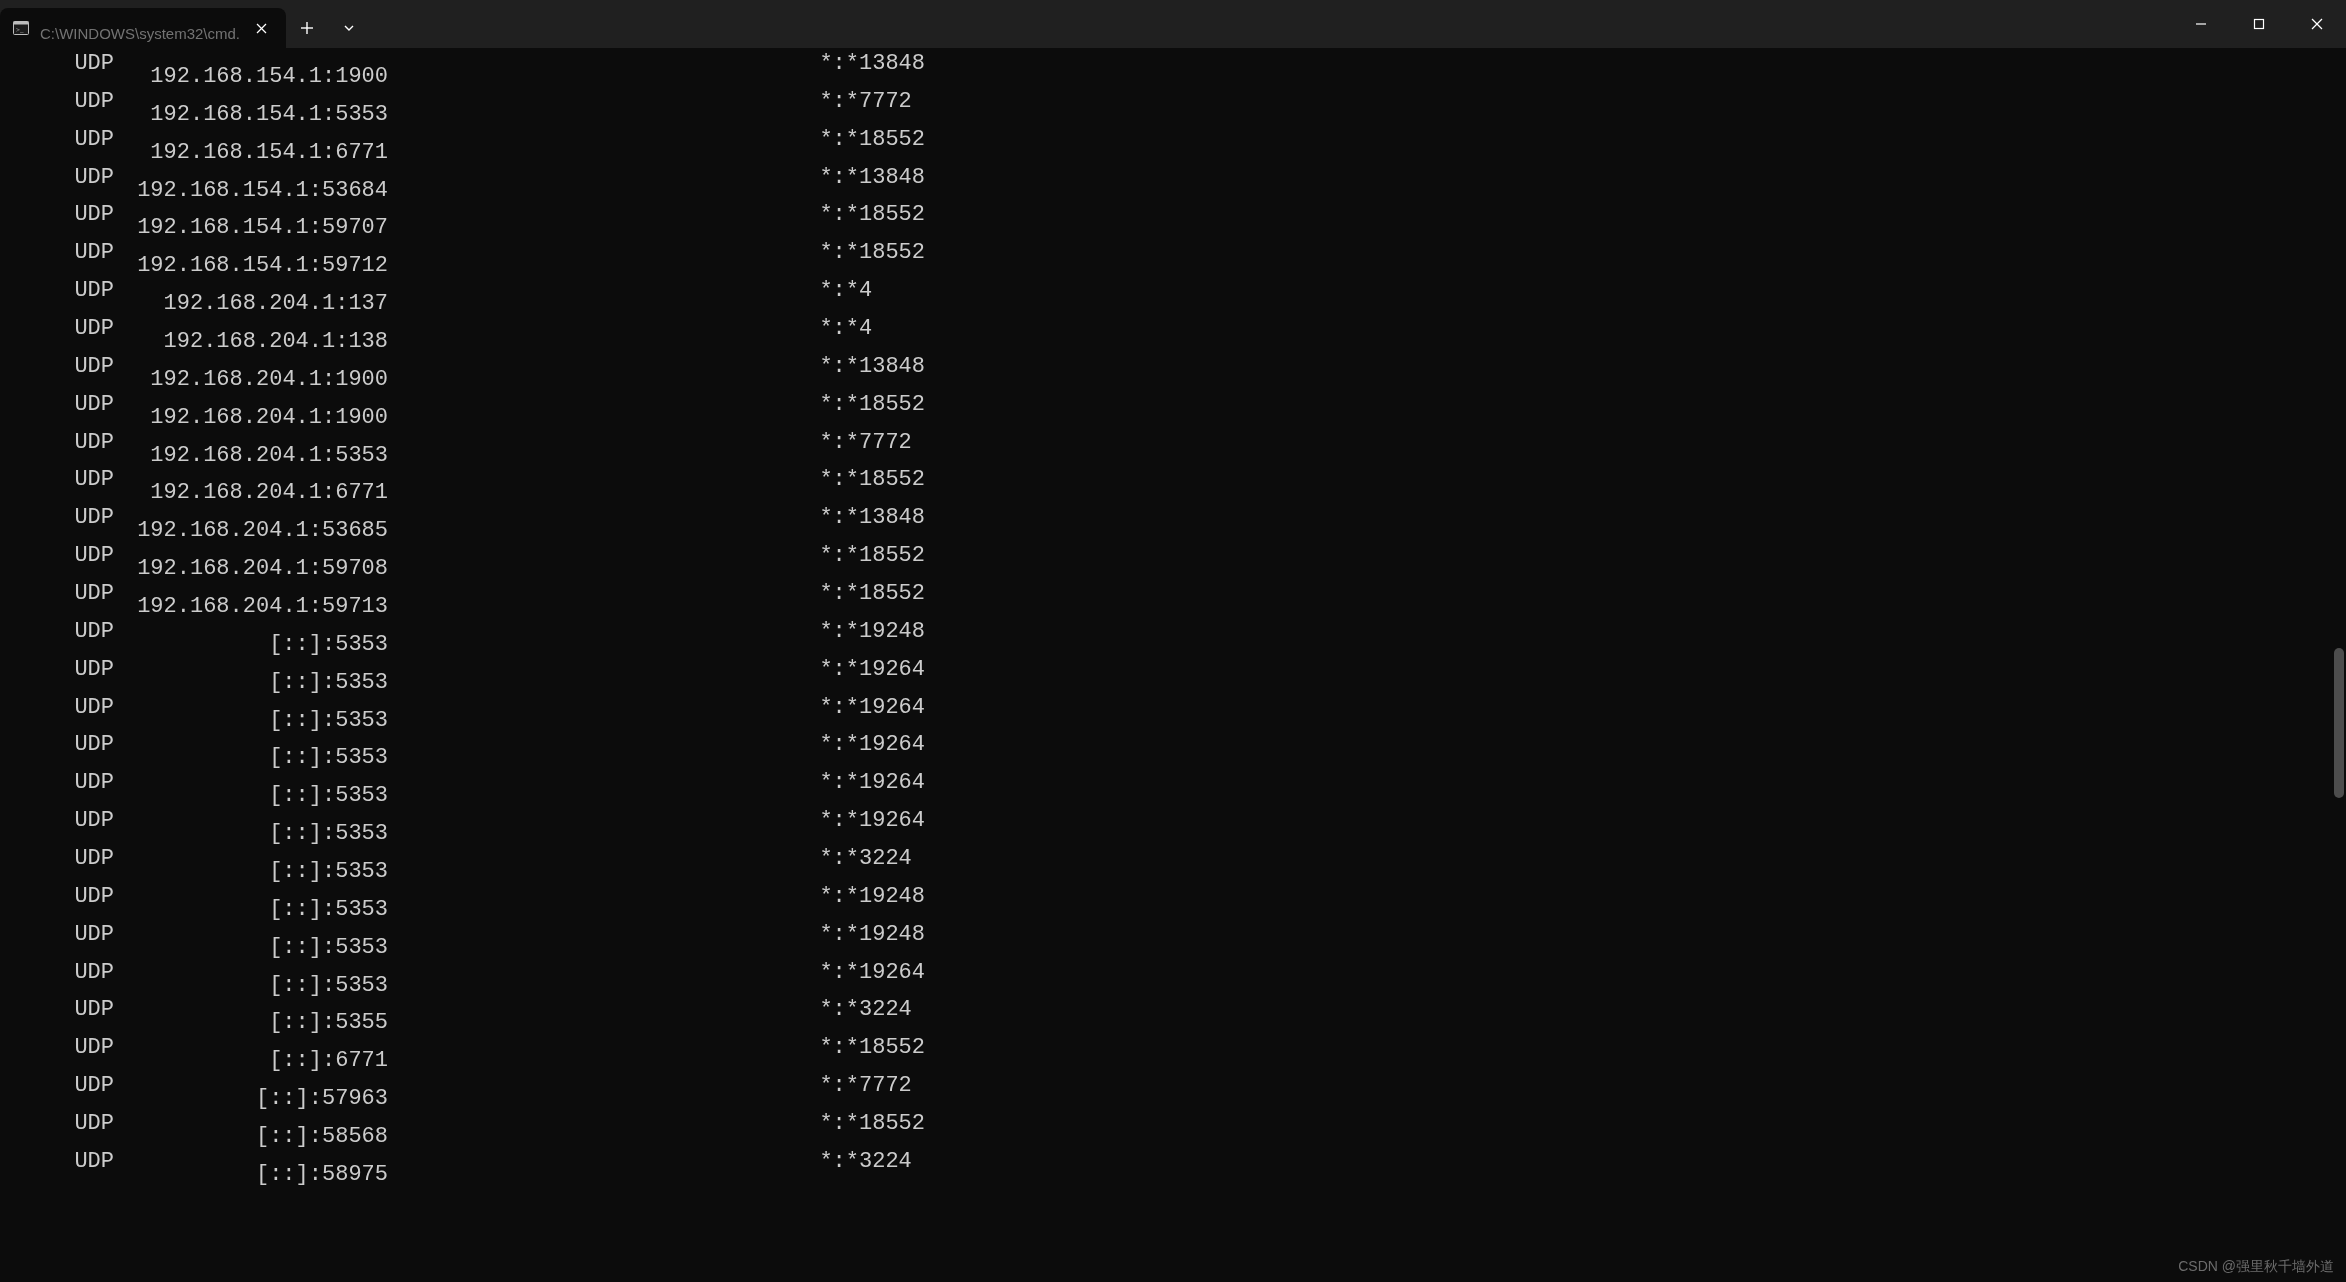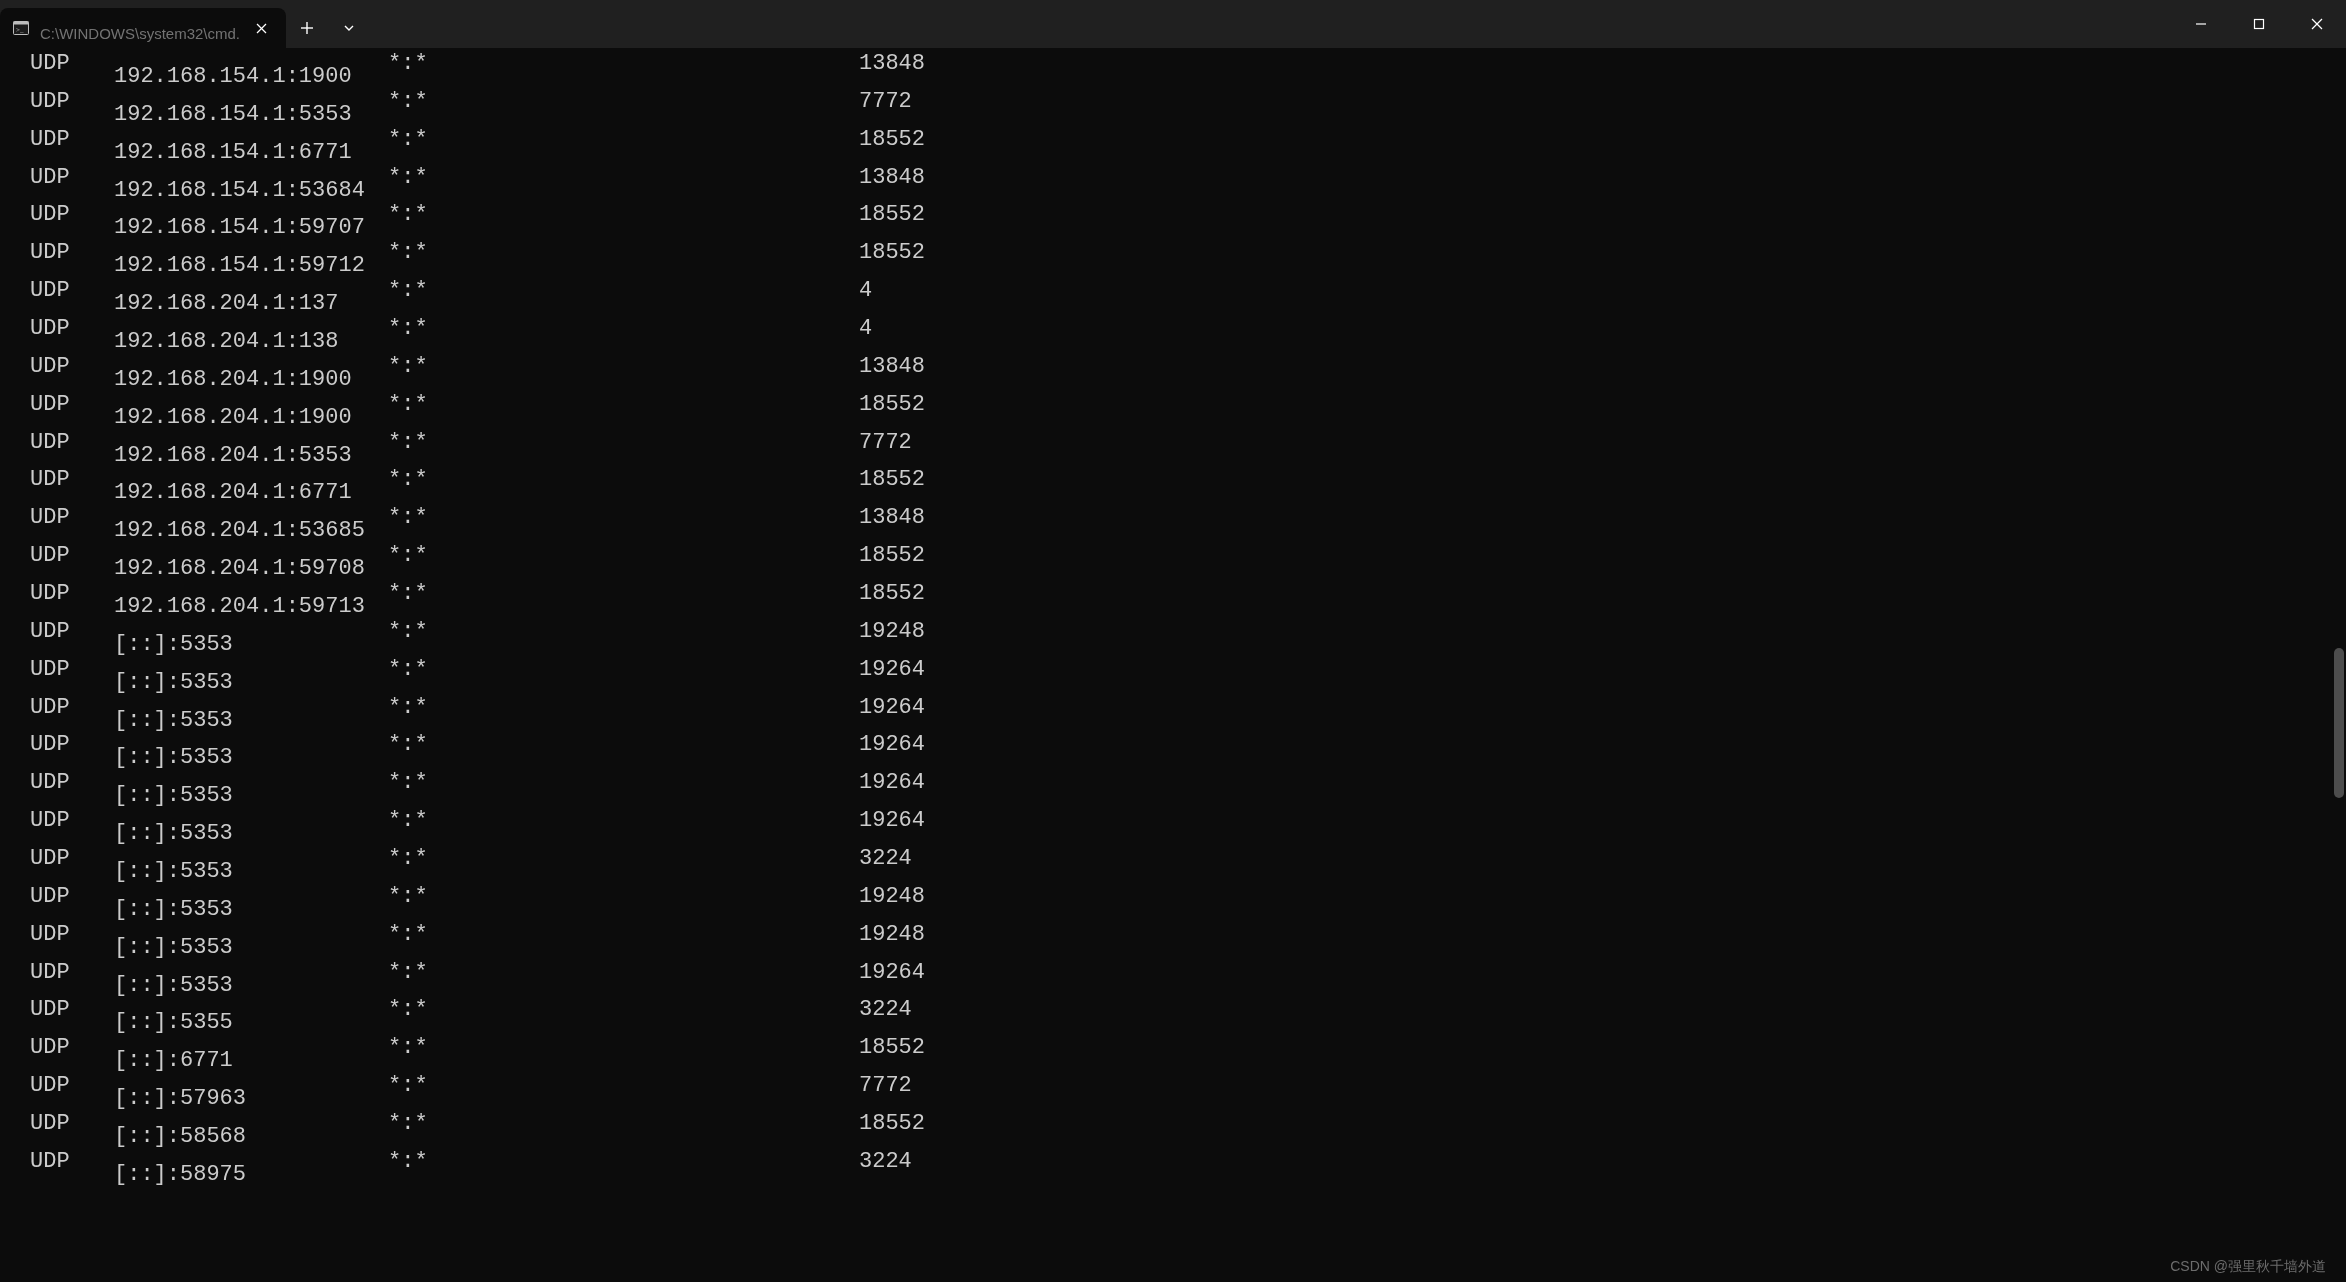--- a/index.html
+++ b/index.html
@@ -80,39 +80,39 @@
   }
   .terminal {
     font-family: Consolas, "Courier New", monospace;
     font-size: 22px;
     line-height: 1.13;
     color: #cccccc;
     padding: 4px 0 0 30px;
     white-space: pre;
     letter-spacing: 0;
   }
-  .row { display: flex; }
+  .row { display: flex; text-align: right; }
   .c1 { width: 84px; }     
   .c2 { width: 274px; margin-top: 13px; }    
   .c3 { width: 471px; }    
   .c4 { }                  
 
   .scrollbar {
     position: absolute;
     right: 2px;
     top: 600px;
     width: 10px;
     height: 150px;
     background: #4d4d4d;
     border-radius: 5px;
   }
 
   .watermark {
     position: absolute;
-    right: 20px;
+    right: 12px;
     bottom: 6px;
     font-size: 14px;
     color: #6c6c6c;
     font-family: "Segoe UI", Arial, sans-serif;
   }
 </style>
 </head>
 <body>
 
 <div class="titlebar">

